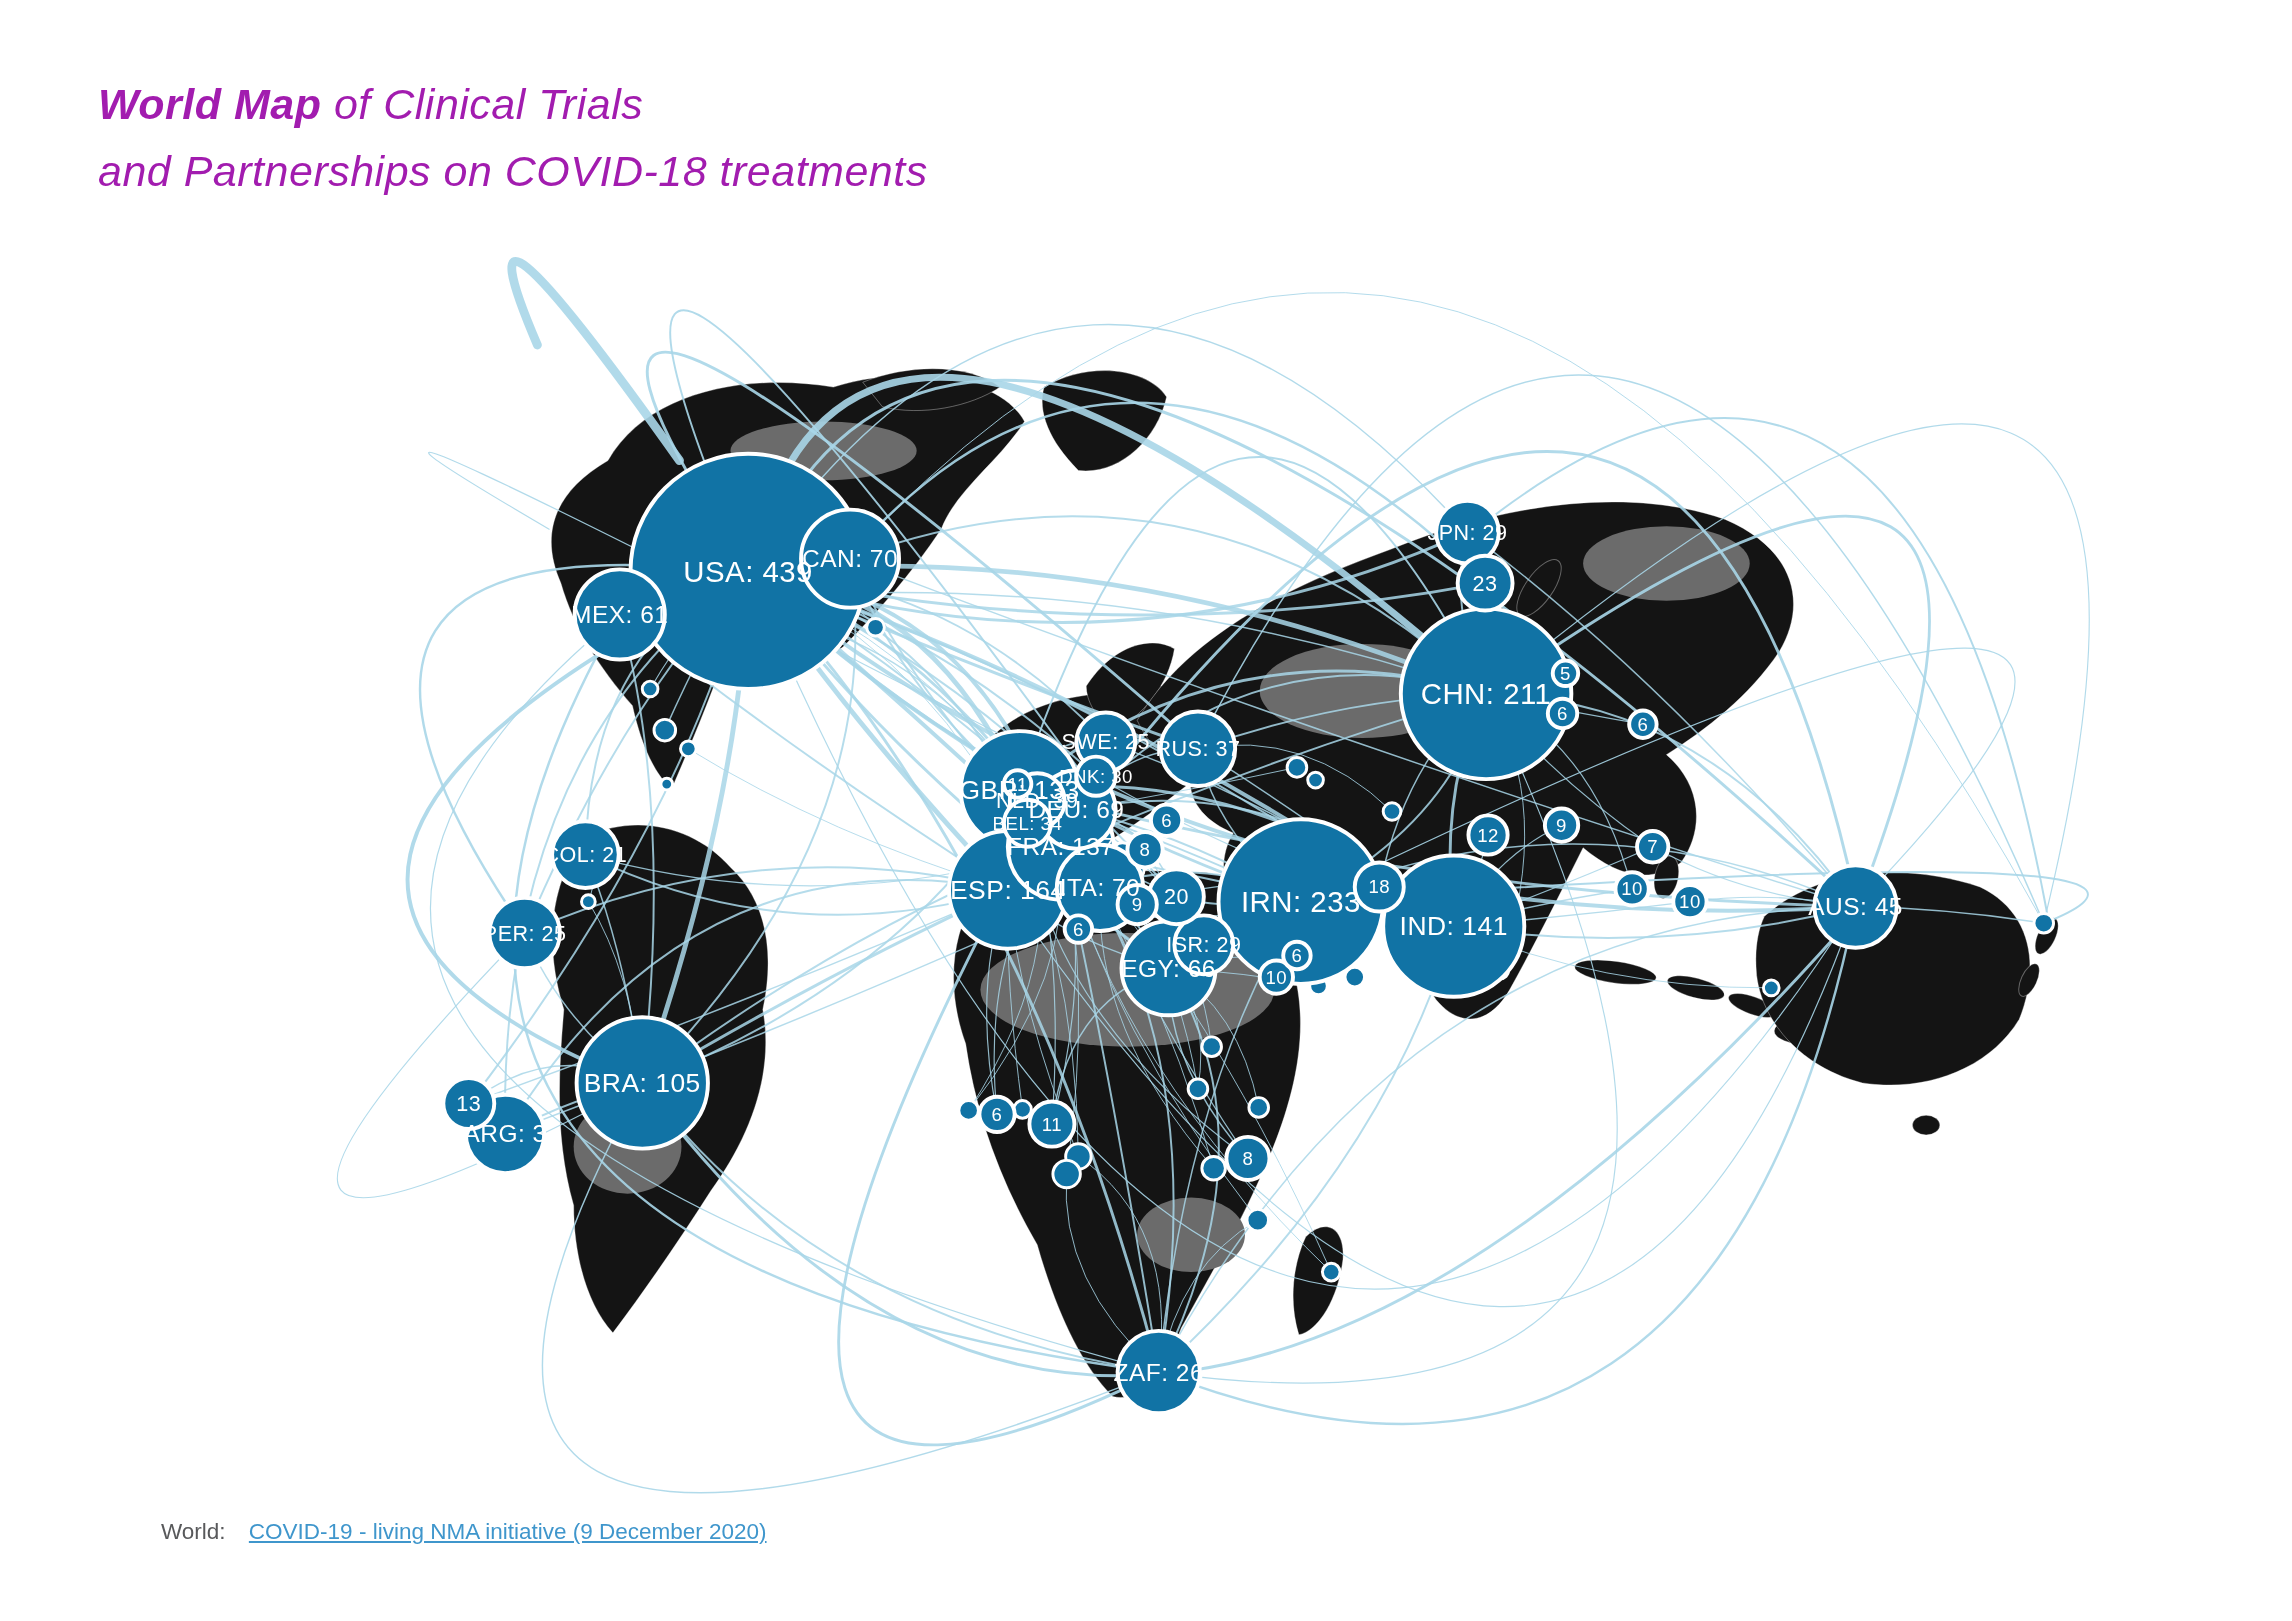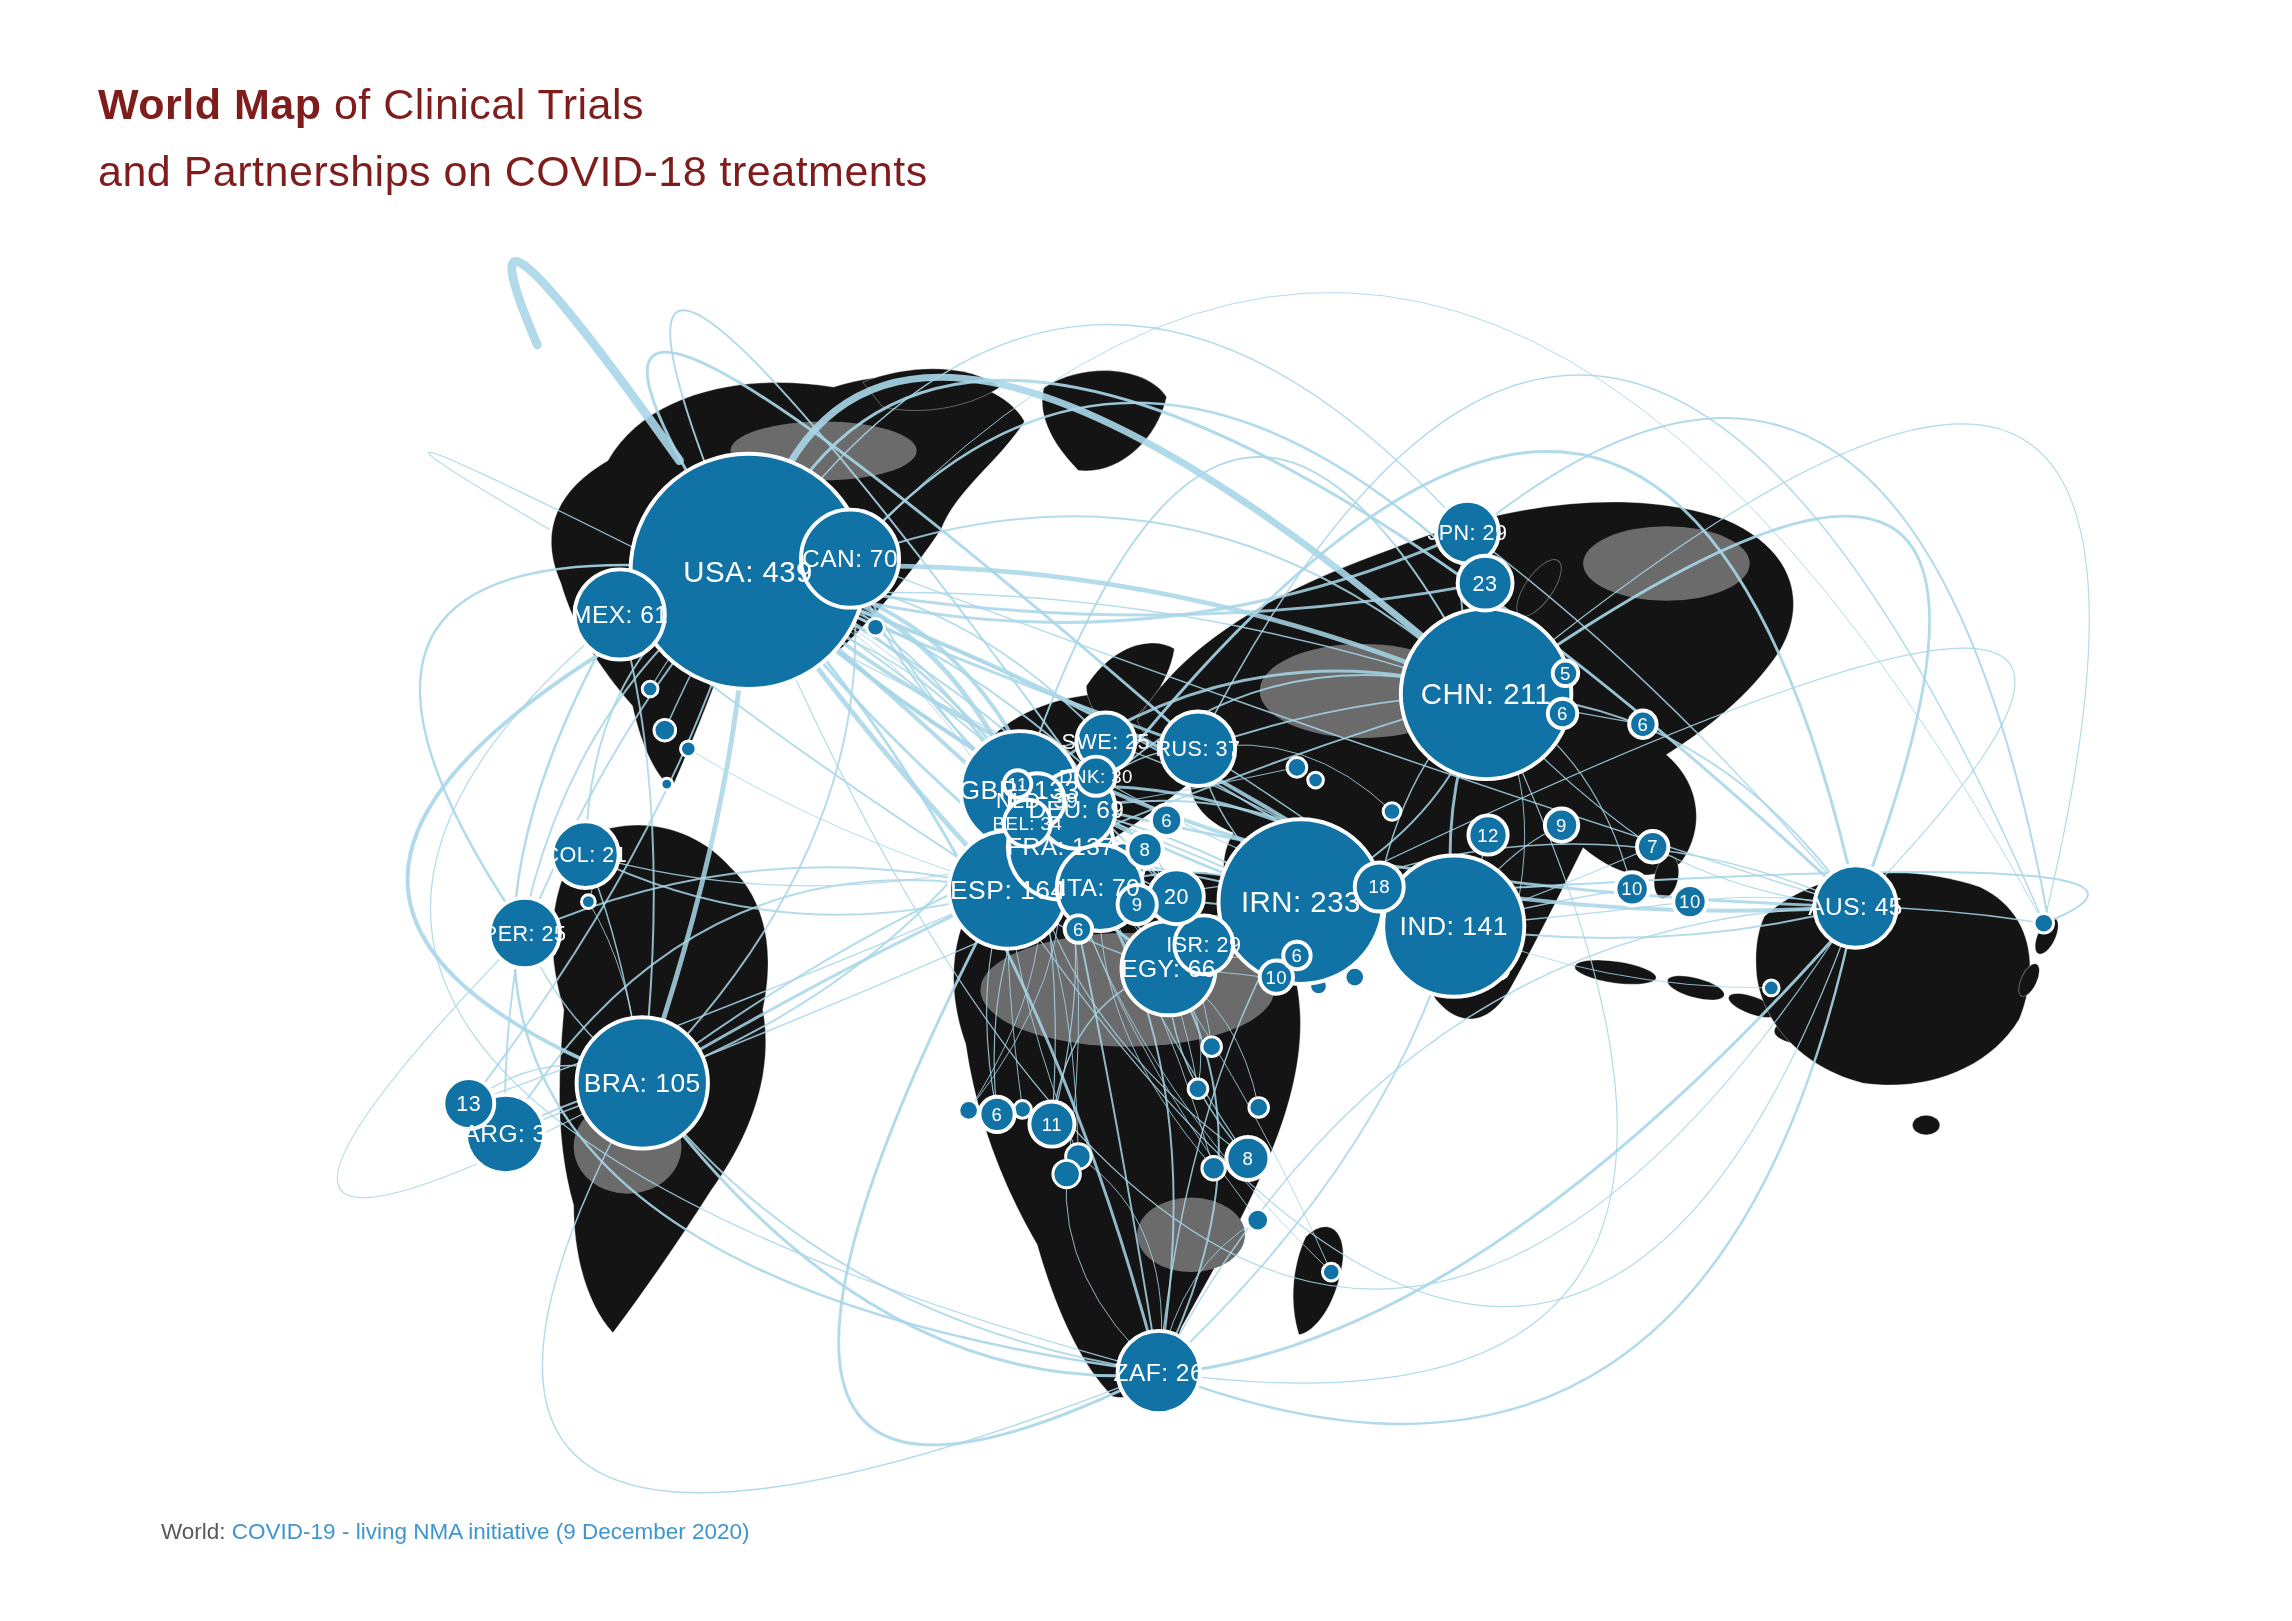--- a/index.html
+++ b/index.html
@@ -1,22 +1,22 @@
 <!DOCTYPE html>
 <html><head>
 <meta charset="utf-8">
 <style>
   html,body{margin:0;padding:0;background:#ffffff;}
   body{position:relative;width:2293px;height:1621px;overflow:hidden;
        font-family:"Liberation Sans",sans-serif;}
   .title{position:absolute;left:98px;top:71px;font-size:43px;line-height:1.55;
-         color:#7f1d1d;letter-spacing:0.5px;}
+         color:#a21caf;letter-spacing:0.5px;font-style:italic;}
   .title .bold{font-weight:bold;}
   .source{position:absolute;left:161px;top:1519px;font-size:22.5px;color:#58595b;}
-  .source a{color:#3f96cc;cursor:pointer;}
+  .source a{color:#3f96cc;text-decoration:underline;cursor:pointer;margin-left:17px;}
   #map-svg{position:absolute;left:0;top:0;}
   #map-svg text{font-family:"Liberation Sans",sans-serif;fill:#ffffff;letter-spacing:0.5px;}
   .land{fill:#141414;stroke:rgba(255,255,255,0.35);stroke-width:1;}
   .land-gray{fill:#6b6b6b;stroke:none;}
 </style>
 </head>
 <body>
 
 <svg id="map-svg" width="2293" height="1621" viewBox="0 0 2339 1654" aria-hidden="true">
   <g id="land-group">

